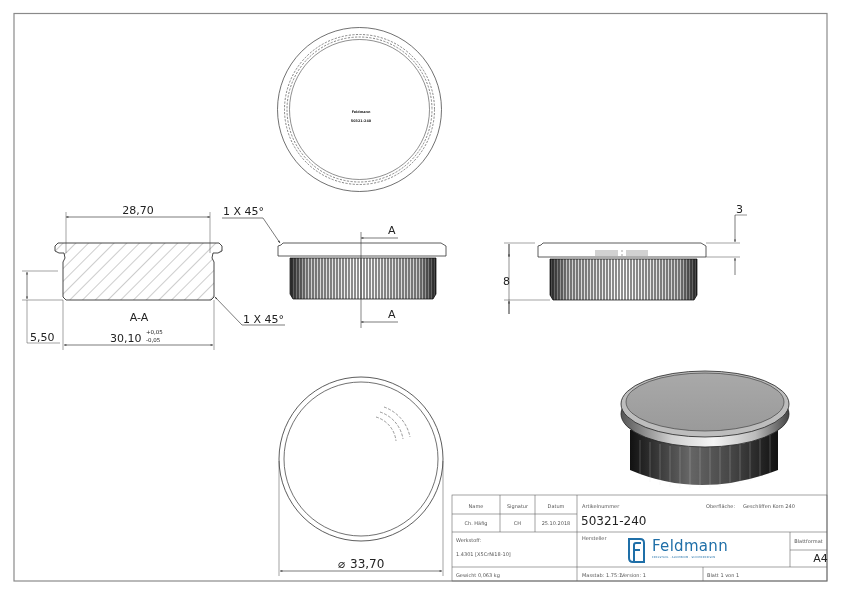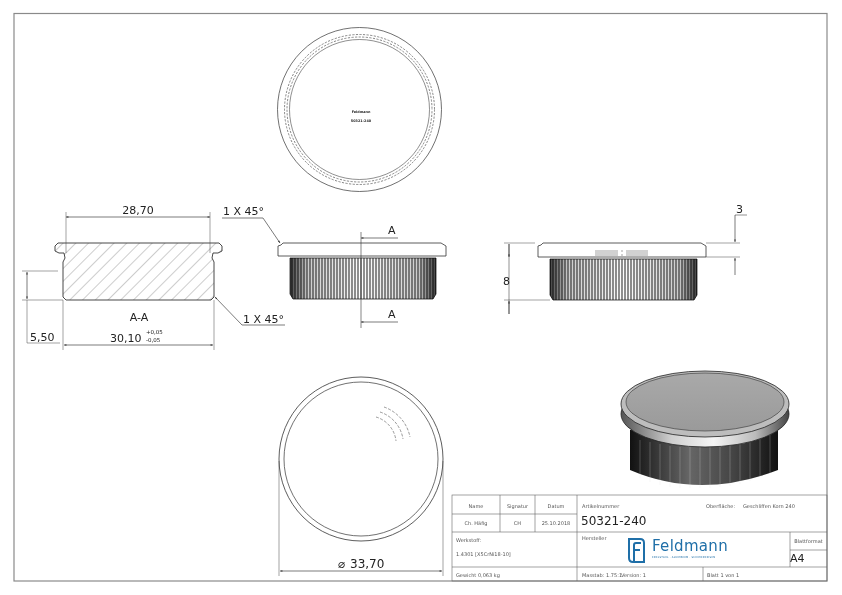--- a/index.html
+++ b/index.html
@@ -208,18 +208,18 @@
 <div class="tb tb-small" style="left:743px;top:503px;">Geschliffen Korn 240</div>
 
 <div class="tb tb-small" style="left:456px;top:537px;">Werkstoff:</div>
 <div class="tb tb-small" style="left:456px;top:551px;">1.4301 [X5CrNi18-10]</div>
 
 <div class="tb tb-small" style="left:582px;top:535px;">Hersteller</div>
 <div class="tb" style="left:652px;top:537px;font-size:15px;color:#1f6fa8;letter-spacing:0.3px;">Feldmann</div>
 <div class="tb" style="left:652px;top:556px;font-size:2.6px;color:#1f6fa8;letter-spacing:0.2px;">EDELSTAHL · ALUMINIUM · SCHMIEDEEISEN</div>
 
 <div class="tb tb-small" style="left:790px;top:538px;width:37px;text-align:center;">Blattformat</div>
-<div class="tb tb-a4" style="left:790px;top:552px;width:37px;">A4</div>
+<div class="tb tb-a4" style="left:790px;top:552px;width:37px;text-align:center;padding-left:12px;">A4</div>
 
 <div class="tb tb-small" style="left:456px;top:572px;">Gewicht 0,063 kg</div>
 <div class="tb tb-small" style="left:582px;top:572px;">Masstab: 1.75:1</div>
 <div class="tb tb-small" style="left:621px;top:572px;">Version: 1</div>
 <div class="tb tb-small" style="left:707px;top:572px;">Blatt 1 von 1</div>
 
 </body></html>

